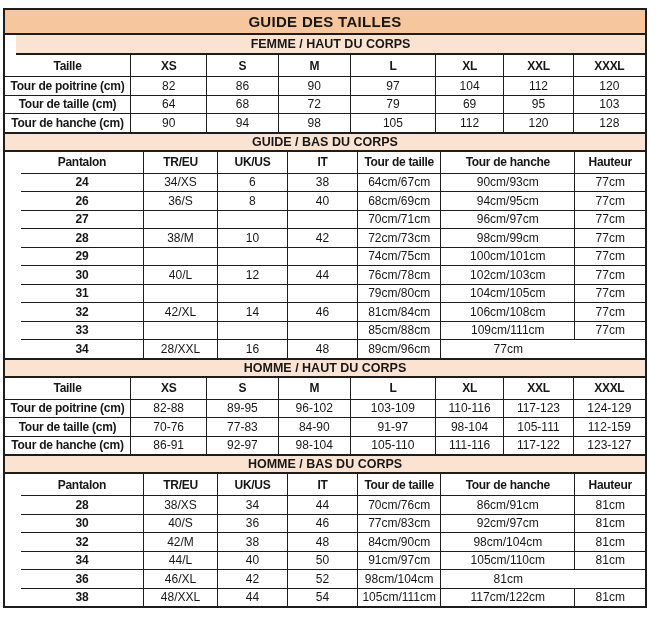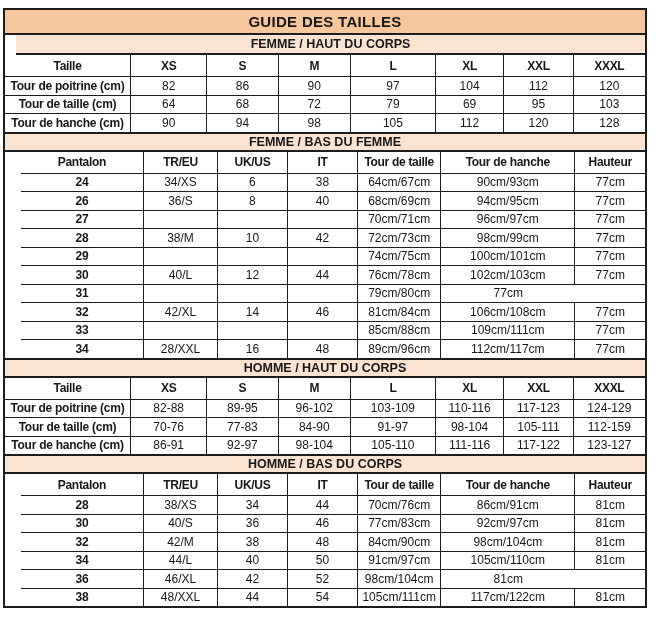--- a/index.html
+++ b/index.html
@@ -104,21 +104,21 @@
             <div class="cell label-cell">Tour de hanche (cm)</div>
             <div class="cell">90</div>
             <div class="cell">94</div>
             <div class="cell">98</div>
             <div class="cell">105</div>
             <div class="cell">112</div>
             <div class="cell">120</div>
             <div class="cell">128</div>
           </div>
         </div>
-        <div class="band section-band">FEMME / BAS DU FEMME</div>
+        <div class="band section-band">GUIDE / BAS DU CORPS</div>
         <div class="row row-7">
           <div class="cell hcell">Pantalon</div>
           <div class="cell hcell">TR/EU</div>
           <div class="cell hcell">UK/US</div>
           <div class="cell hcell">IT</div>
           <div class="cell hcell">Tour de taille</div>
           <div class="cell hcell">Tour de hanche</div>
           <div class="cell hcell">Hauteur</div>
         </div>
         <div class="tbody">
@@ -175,20 +175,21 @@
             <div class="cell">76cm/78cm</div>
             <div class="cell">102cm/103cm</div>
             <div class="cell">77cm</div>
           </div>
           <div class="row row-7">
             <div class="cell label-cell">31</div>
             <div class="cell"></div>
             <div class="cell"></div>
             <div class="cell"></div>
             <div class="cell">79cm/80cm</div>
+            <div class="cell">104cm/105cm</div>
             <div class="cell">77cm</div>
           </div>
           <div class="row row-7">
             <div class="cell label-cell">32</div>
             <div class="cell">42/XL</div>
             <div class="cell">14</div>
             <div class="cell">46</div>
             <div class="cell">81cm/84cm</div>
             <div class="cell">106cm/108cm</div>
             <div class="cell">77cm</div>
@@ -201,21 +202,20 @@
             <div class="cell">85cm/88cm</div>
             <div class="cell">109cm/111cm</div>
             <div class="cell">77cm</div>
           </div>
           <div class="row row-7">
             <div class="cell label-cell">34</div>
             <div class="cell">28/XXL</div>
             <div class="cell">16</div>
             <div class="cell">48</div>
             <div class="cell">89cm/96cm</div>
-            <div class="cell">112cm/117cm</div>
             <div class="cell">77cm</div>
           </div>
         </div>
         <div class="band section-band">HOMME / HAUT DU CORPS</div>
         <div class="row row-8">
           <div class="cell hcell">Taille</div>
           <div class="cell hcell">XS</div>
           <div class="cell hcell">S</div>
           <div class="cell hcell">M</div>
           <div class="cell hcell">L</div>

